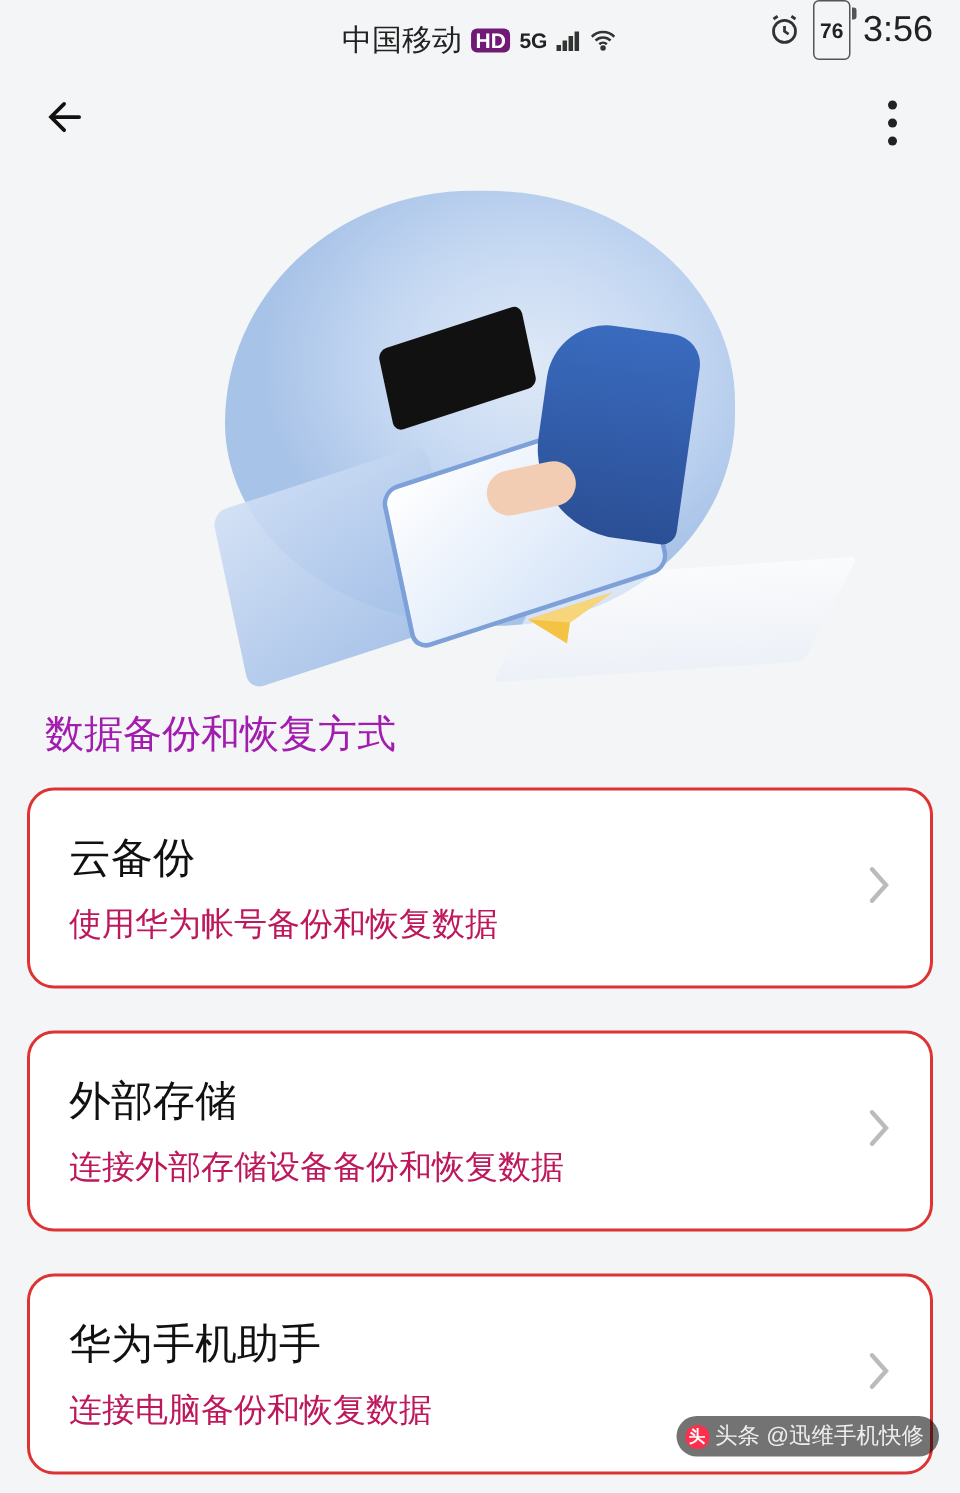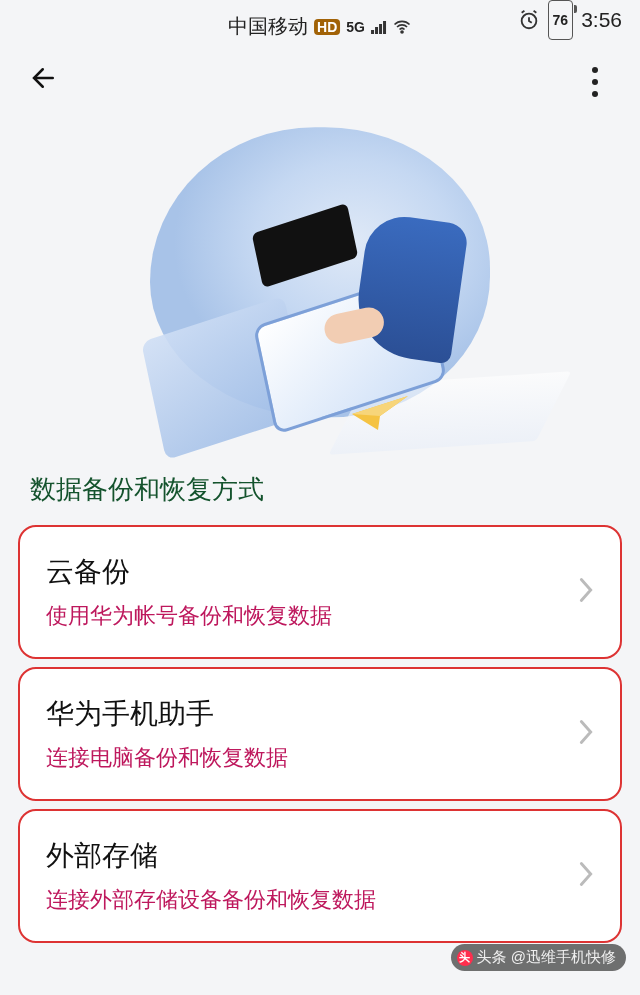--- a/index.html
+++ b/index.html
@@ -1,20 +1,20 @@
 <!DOCTYPE html>
 <html><head>
 <meta charset="utf-8">
 <style>
   * { box-sizing: border-box; margin: 0; padding: 0; }
   html, body { width: 640px; height: 995px; font-family: -apple-system, "Helvetica Neue", Arial, "PingFang SC", "Microsoft YaHei", sans-serif; background: #f4f5f7; color: #000; overflow: hidden; position: relative; }
   .status-bar { height: 40px; display: flex; align-items: flex-end; justify-content: space-between; padding: 0 18px; font-size: 20px; color: #222; background: #f4f5f7; }
   .status-center { position: absolute; left: 50%; transform: translateX(-50%); display: flex; align-items: center; gap: 6px; font-size: 20px; }
   .status-right { display: flex; align-items: center; gap: 8px; font-size: 20px; }
-  .hd-badge { background: #a16207; color: #fff; border-radius: 4px; font-size: 14px; padding: 1px 3px; font-weight: 600; line-height: 1; }
+  .hd-badge { background: #701a75; color: #fff; border-radius: 4px; font-size: 14px; padding: 1px 3px; font-weight: 600; line-height: 1; }
   .sig-5g { font-size: 14px; font-weight: 600; }
   .signal-bars { display: inline-flex; align-items: flex-end; gap: 1px; height: 14px; }
   .signal-bars span { width: 3px; background: #333; display: inline-block; }
   .wifi-ic svg { width: 20px; height: 20px; display: block; }
   .alarm-ic svg { width: 22px; height: 22px; display: block; }
   .batt { display: inline-flex; align-items: center; border: 1.5px solid #555; border-radius: 4px; padding: 11px 4px; font-size: 14px; font-weight: 600; position: relative; }
   .batt::after { content: ""; position: absolute; right: -5px; top: 4px; width: 3px; height: 8px; background: #555; border-radius: 0 2px 2px 0; }
   .header { display: flex; align-items: center; padding: 18px 24px 8px; background: #f4f5f7; position: relative; }
   .back-btn { width: 40px; height: 40px; display: flex; align-items: center; justify-content: center; margin-right: 18px; }
   .back-btn svg { width: 30px; height: 30px; }
@@ -24,23 +24,23 @@
   .illus { margin: 12px auto 0; width: 400px; height: 320px; position: relative; }
   .illus-bg { position: absolute; left: 50%; top: 50%; transform: translate(-50%,-52%); width: 340px; height: 290px; background: radial-gradient(ellipse 180px 150px at 60% 40%, #dfe9f7 0%, #c5d8f2 55%, #a8c3e8 100%); border-radius: 50% 50% 48% 52% / 55% 50% 50% 48%; }
   .hand { position: absolute; right: 60px; top: 100px; width: 100px; height: 140px; background: linear-gradient(180deg,#3a6bbf,#2b4f95); border-radius: 40px 20px 10px 60px; transform: rotate(8deg); }
   .hand::after { content:""; position:absolute; left:-30px; bottom:10px; width:60px; height:30px; background:#f2cdb3; border-radius:20px; transform:rotate(-20deg); }
   .phone-dev { position: absolute; left: 140px; top: 180px; width: 180px; height: 110px; background: linear-gradient(150deg,#fff,#cfe0f7); border: 3px solid #7da0d8; border-radius: 12px; transform: rotate(-18deg) skewX(-6deg); }
   .blackbox { position: absolute; left: 135px; top: 100px; width: 100px; height: 55px; background: #111; border-radius: 6px; transform: rotate(-18deg) skewX(-6deg); }
   .laptop-dev { position: absolute; left: 30px; top: 200px; width: 150px; height: 120px; background: linear-gradient(160deg,#d0dff5,#9ebce6); border-radius: 10px; transform: rotate(-18deg) skewX(-6deg); opacity:.9; }
   .paper-plane { position: absolute; right: 110px; bottom: 0px; }
   .paper-plane svg { width: 60px; height: 40px; }
   .papers { position:absolute; left:230px; bottom:-10px; width:200px; height:70px; background:linear-gradient(180deg,#fff,#e8eef8); transform: skewX(-30deg) rotate(-4deg); opacity:.6; border-radius:4px;}
-  .section-title { font-size: 26px; color: #14532d; padding: 34px 30px 18px; }
+  .section-title { font-size: 26px; color: #a21caf; padding: 34px 30px 18px; }
   .list { padding: 0 18px; }
-  .item { background: #fff; border-radius: 18px; padding: 26px 26px; margin-bottom: 8px; display: flex; align-items: center; position: relative; border: 2px solid #d33; }
+  .item { background: #fff; border-radius: 18px; padding: 26px 26px; margin-bottom: 28px; display: flex; align-items: center; position: relative; border: 2px solid #d33; }
   .item-text { flex: 1; }
   .item-title { font-size: 28px; color: #111; margin-bottom: 10px; }
   .item-sub { font-size: 22px; color: #be185d; }
   .chev { color: #bbb; }
   .chev svg { width: 16px; height: 28px; }
   .watermark { position: absolute; right: 14px; bottom: 24px; background: rgba(0,0,0,.55); color: #eee; font-size: 15px; padding: 4px 10px 4px 6px; border-radius: 14px; display: flex; align-items: center; gap: 4px; }
   .watermark .dot { width: 16px; height: 16px; background:#ff2e4d; border-radius:50%; display:inline-flex; align-items:center; justify-content:center; color:#fff; font-size:11px; font-weight:700;}
 </style>
 </head>
 <body>
@@ -70,21 +70,21 @@
     <span class="alarm-ic">
       <svg viewBox="0 0 24 24" fill="none" stroke="#333" stroke-width="2">
           <circle cx="12" cy="13" r="8"></circle>
           <path d="M12 9v4l3 2"></path>
           <path d="M4 4l3-2M20 4l-3-2"></path>
         </svg>
     </span>
     <span class="batt">
         <span>76</span>
       </span>
-    <span style="font-size:21px;">3:56</span>
+    <span style="font-size:24px;">3:56</span>
   </div>
 </div>
 
 <div class="header">
   <div class="back-btn">
     <svg viewBox="0 0 24 24" fill="none" stroke="#111" stroke-width="2" stroke-linecap="round">
         <path d="M19 12H5"></path>
         <path d="M11 5l-7 7 7 7"></path>
       </svg>
   </div>
@@ -117,31 +117,31 @@
     <div class="item-text">
       <div class="item-title">云备份</div>
       <div class="item-sub">使用华为帐号备份和恢复数据</div>
     </div>
     <span class="chev"><svg viewBox="0 0 12 24" fill="none" stroke="#bbb" stroke-width="2.5" stroke-linecap="round">
           <path d="M2 3l8 9-8 9"></path>
         </svg></span>
   </div>
   <div class="item">
     <div class="item-text">
-      <div class="item-title">华为手机助手</div>
-      <div class="item-sub">连接电脑备份和恢复数据</div>
+      <div class="item-title">外部存储</div>
+      <div class="item-sub">连接外部存储设备备份和恢复数据</div>
     </div>
     <span class="chev"><svg viewBox="0 0 12 24" fill="none" stroke="#bbb" stroke-width="2.5" stroke-linecap="round">
           <path d="M2 3l8 9-8 9"></path>
         </svg></span>
   </div>
   <div class="item">
     <div class="item-text">
-      <div class="item-title">外部存储</div>
-      <div class="item-sub">连接外部存储设备备份和恢复数据</div>
+      <div class="item-title">华为手机助手</div>
+      <div class="item-sub">连接电脑备份和恢复数据</div>
     </div>
     <span class="chev"><svg viewBox="0 0 12 24" fill="none" stroke="#bbb" stroke-width="2.5" stroke-linecap="round">
           <path d="M2 3l8 9-8 9"></path>
         </svg></span>
   </div>
 </div>
 
 <div class="watermark">
   <span class="dot">头</span>
   <span>头条 @迅维手机快修</span>

